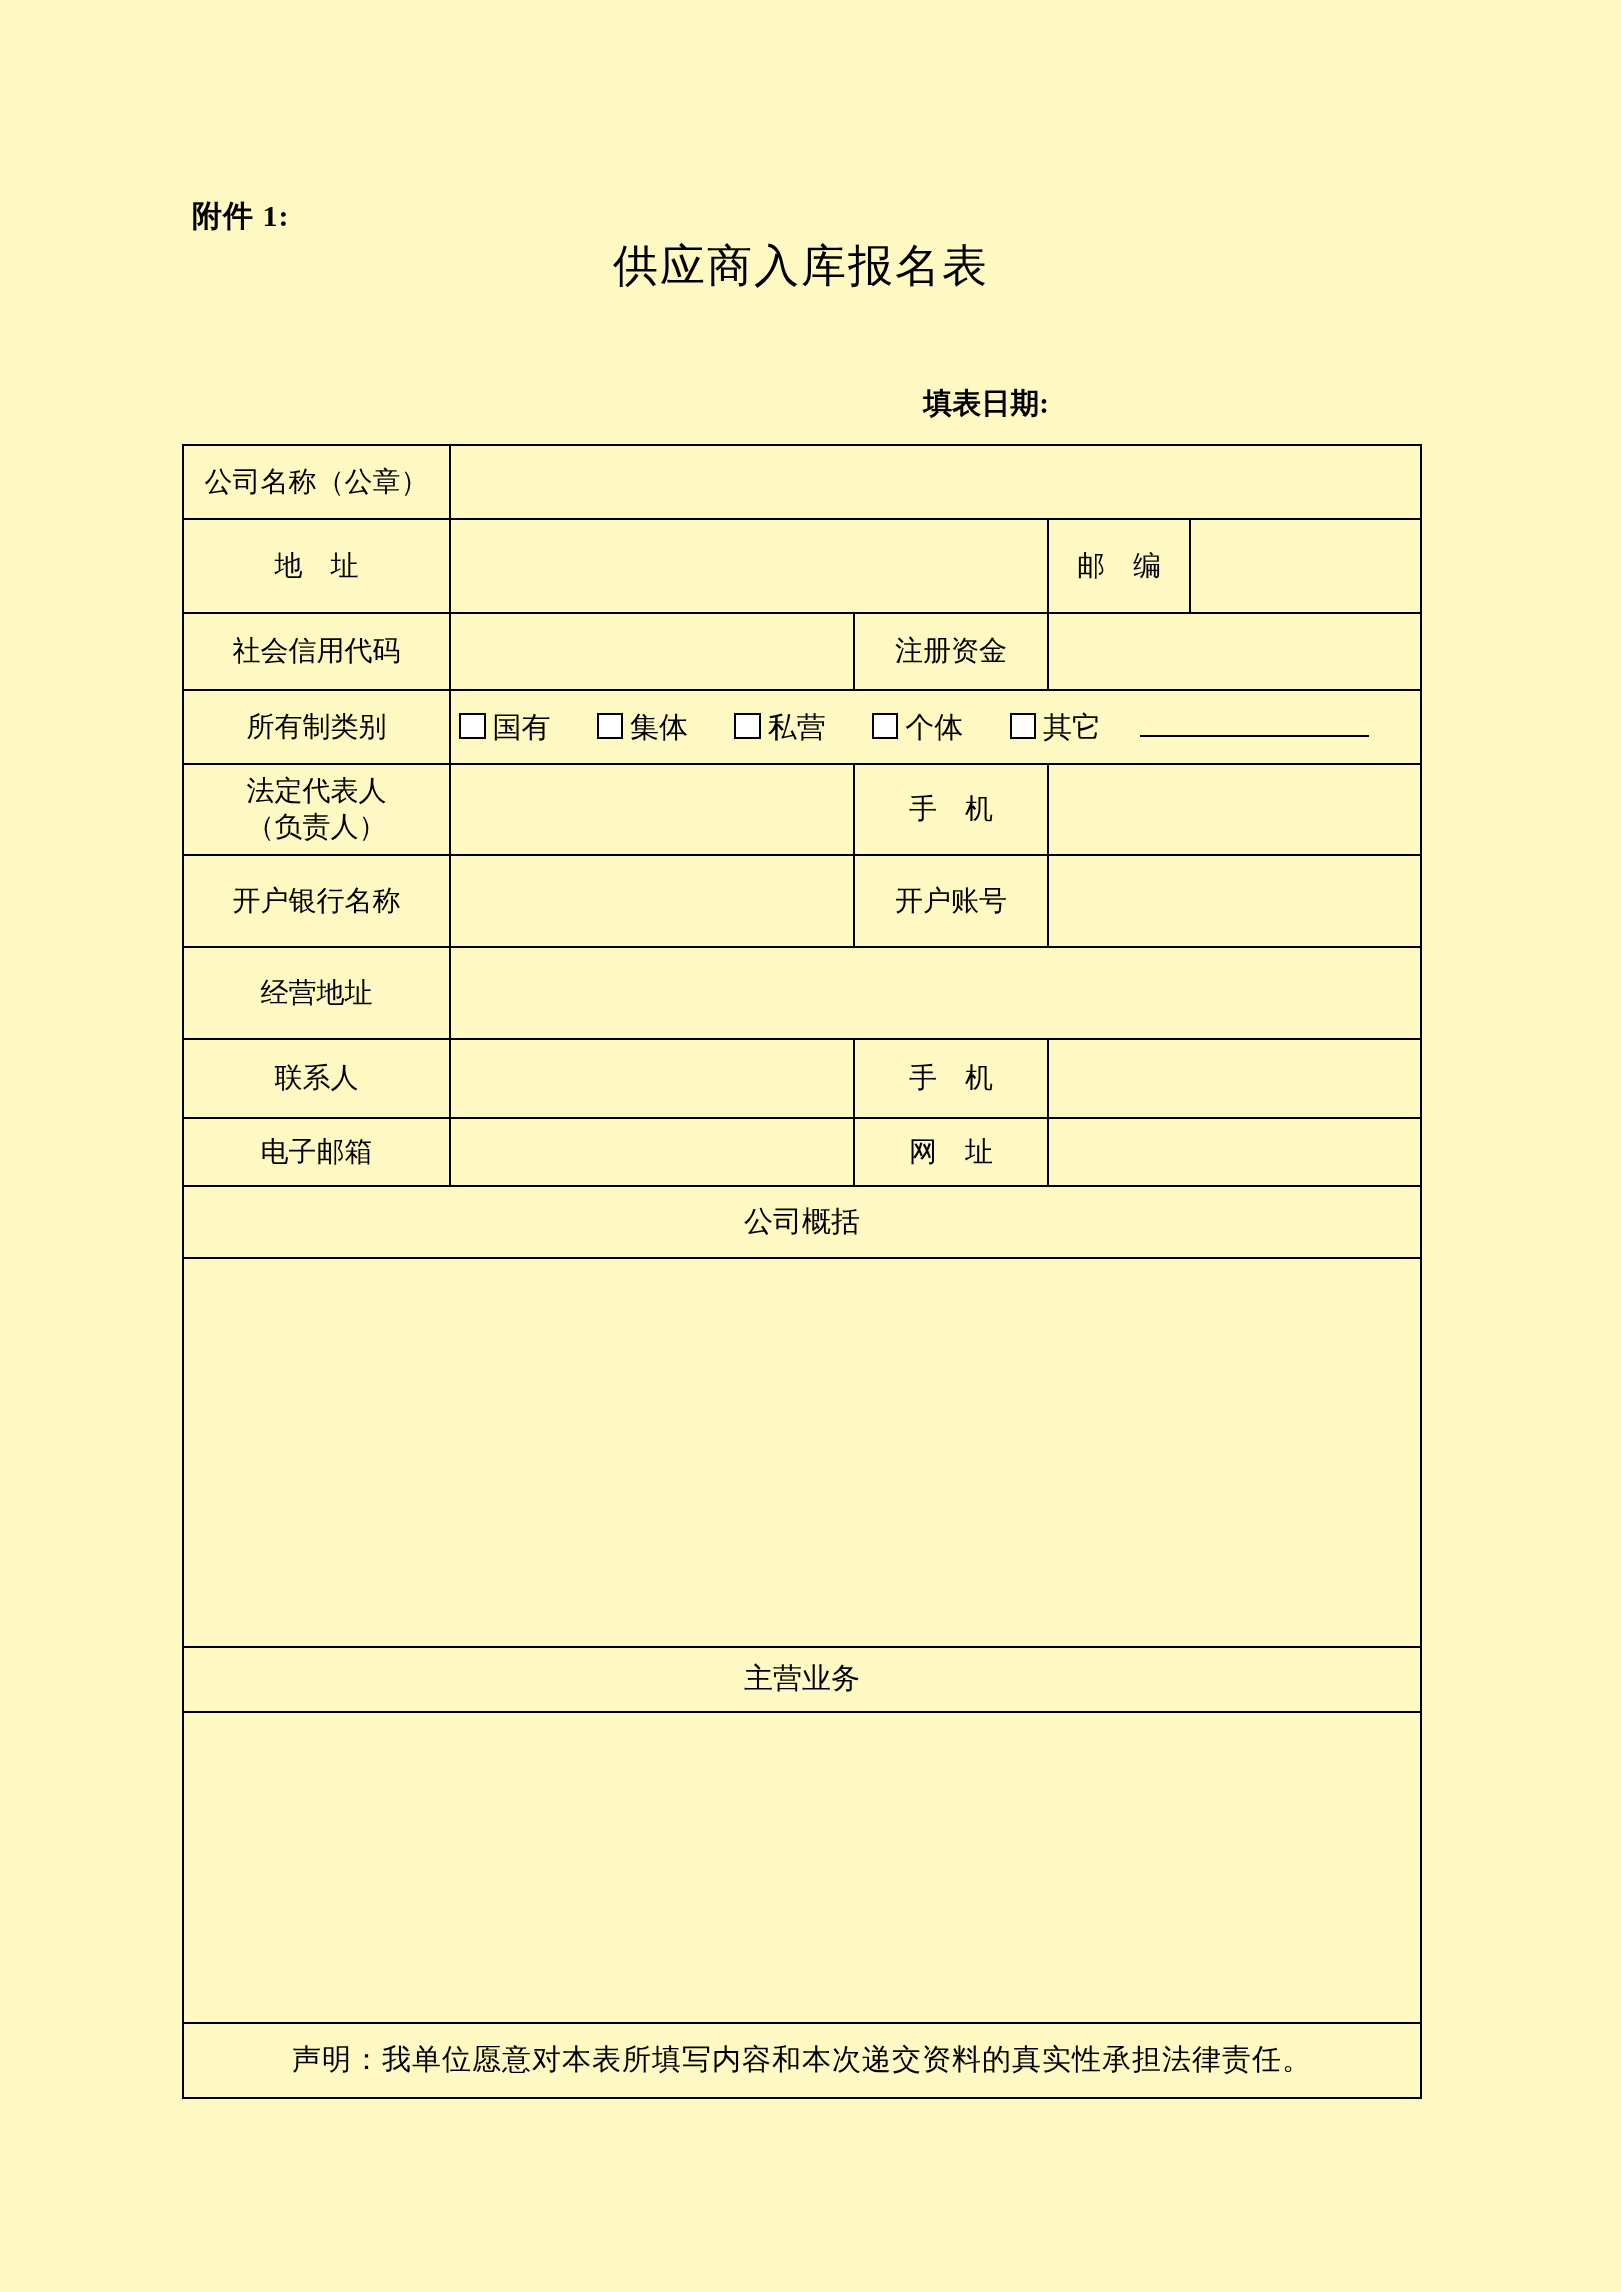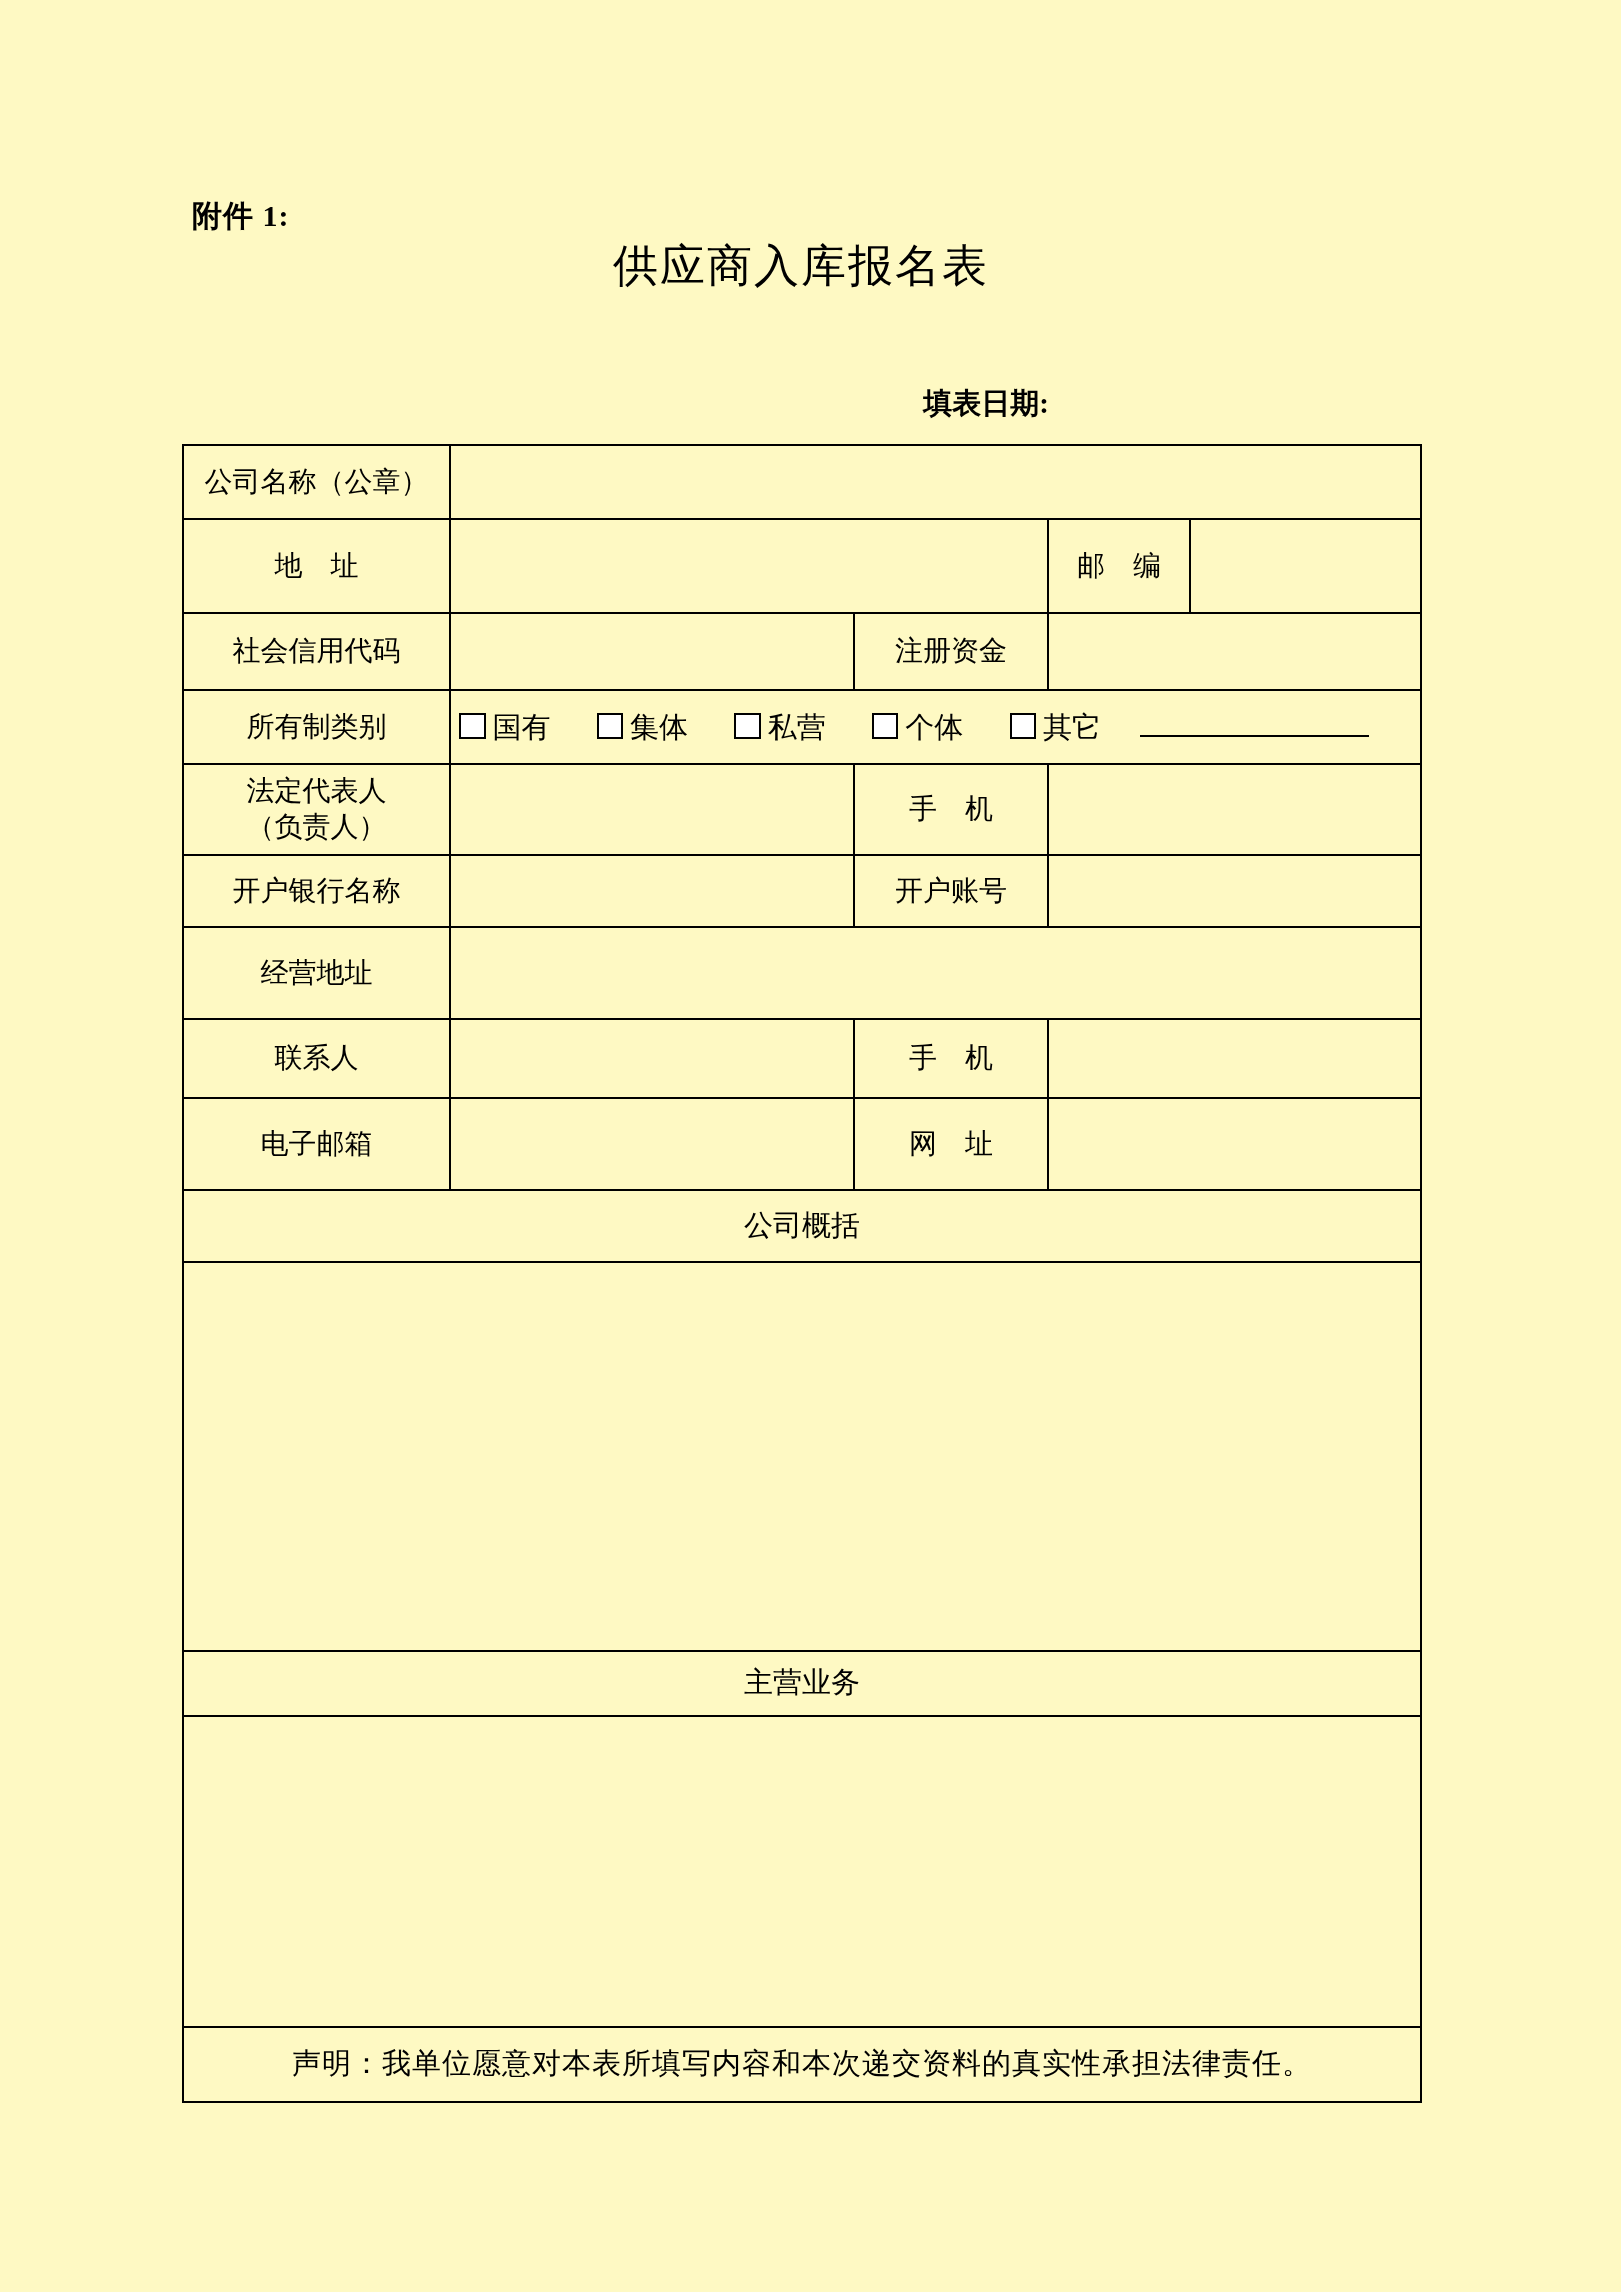--- a/index.html
+++ b/index.html
@@ -150,40 +150,40 @@
     <tr style="height:81px">
       <td class="label">
         <div>法定代表人</div>
         <div>（负责人）</div>
       </td>
       <td></td>
       <td class="label">手　机</td>
       <td colspan="2"></td>
     </tr>
 
-    <tr style="height:72px">
+    <tr style="height:92px">
       <td class="label">开户银行名称</td>
       <td></td>
       <td class="label">开户账号</td>
       <td colspan="2"></td>
     </tr>
 
     <tr style="height:92px">
       <td class="label">经营地址</td>
       <td colspan="4"></td>
     </tr>
 
     <tr style="height:79px">
       <td class="label">联系人</td>
       <td></td>
       <td class="label">手　机</td>
       <td colspan="2"></td>
     </tr>
 
-    <tr style="height:92px">
+    <tr style="height:68px">
       <td class="label">电子邮箱</td>
       <td></td>
       <td class="label">网　址</td>
       <td colspan="2"></td>
     </tr>
 
     <tr style="height:72px">
       <td colspan="5" class="section-header">公司概括</td>
     </tr>
 

